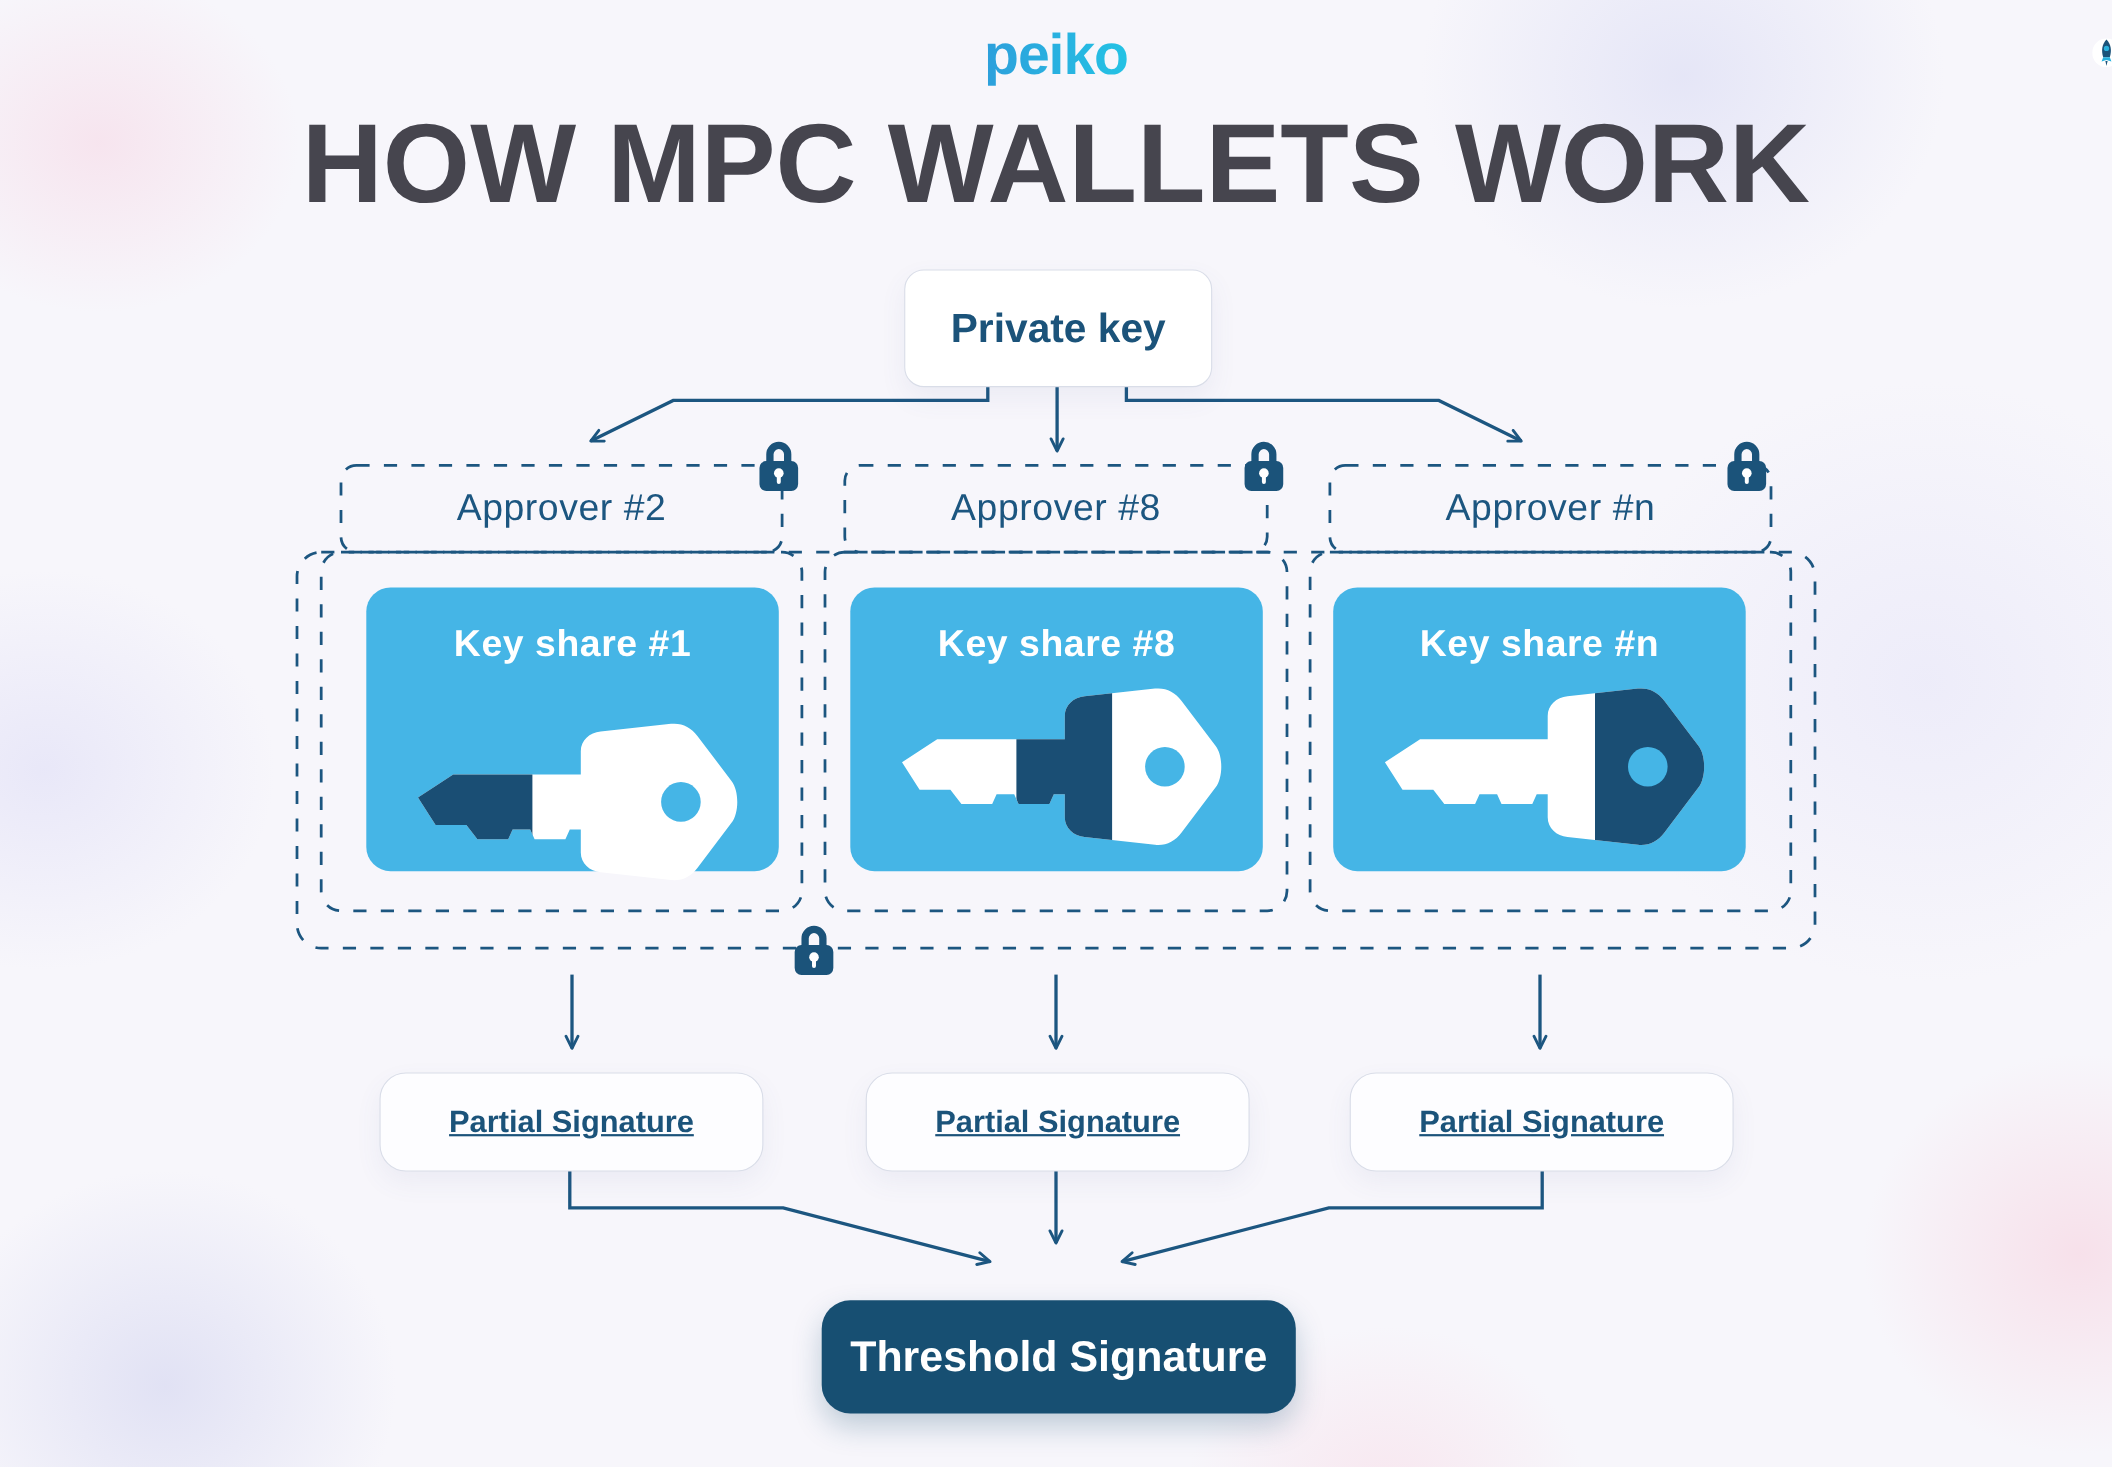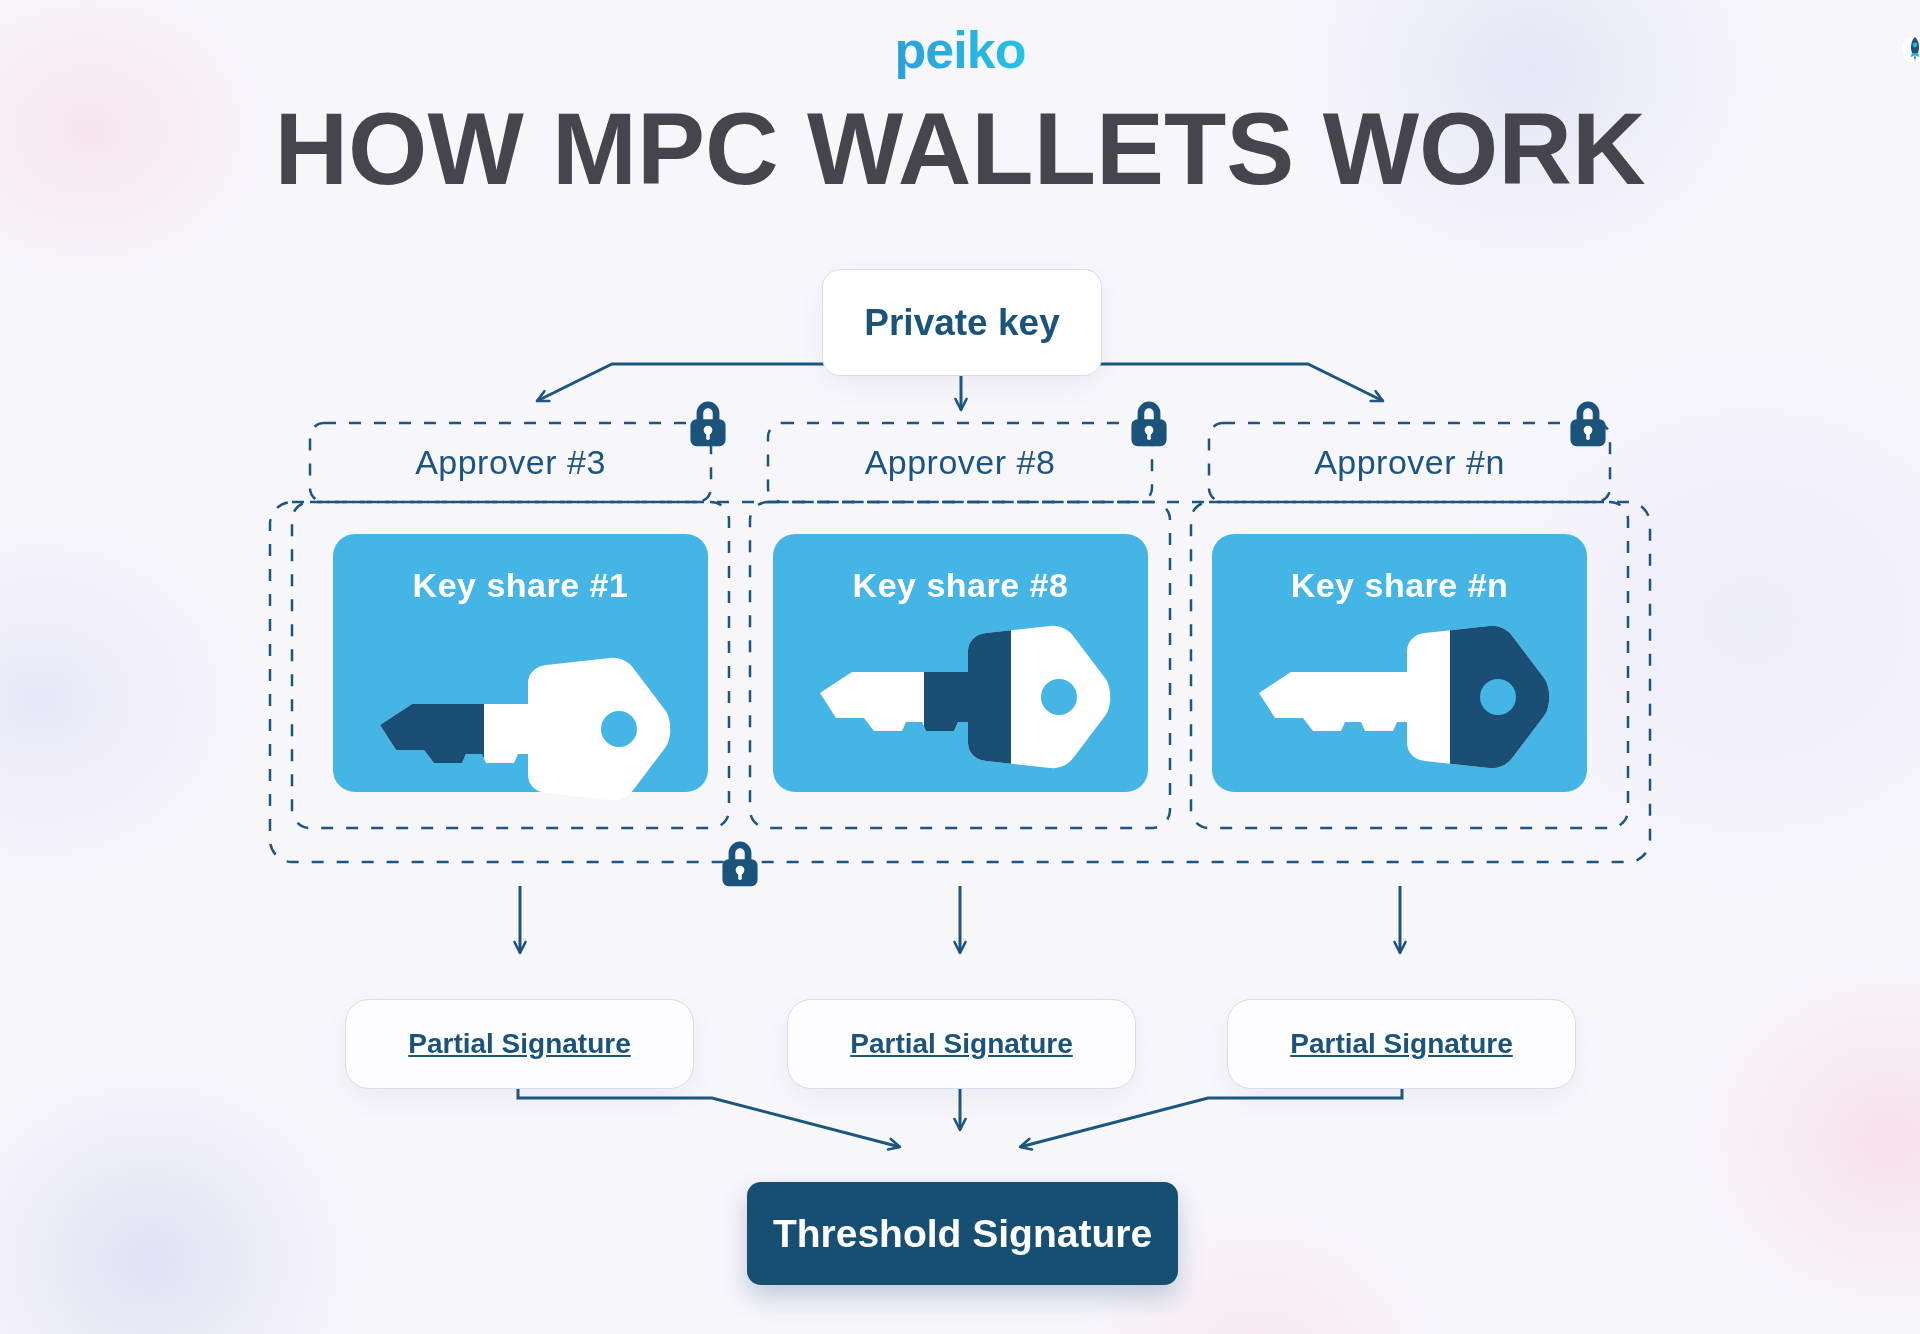--- a/index.html
+++ b/index.html
@@ -35,29 +35,29 @@
     left:0;right:0;top:96px;text-align:center;
     font-size:102px;line-height:1.05;font-weight:800;
     color:#46454e;letter-spacing:0px;white-space:nowrap;
   }
   
   .node{
     background:#ffffff;
     border:1.5px solid #d9dde8;
     box-shadow:0 10px 24px rgba(90,100,150,.07);
     display:flex;align-items:center;justify-content:center;
-    color:#1b537a;font-weight:700;margin-top:24px;
+    color:#1b537a;font-weight:700;
   }
   .private-key{left:822px;top:245px;width:278px;height:105px;border-radius:18px;font-size:37px;}
   .partial{width:347px;height:88px;top:975px;border-radius:24px;font-size:28px;background:#fdfdff;text-decoration:underline;}
   .partial.p1{left:345px;}
   .partial.p2{left:787px;}
   .partial.p3{left:1227px;}
   .threshold{
-    left:747px;top:1182px;width:431px;height:103px;border-radius:14px;
+    left:747px;top:1182px;width:431px;height:103px;border-radius:26px;
     background:#174f72;color:#ffffff;font-size:39px;font-weight:700;
     display:flex;align-items:center;justify-content:center;
     box-shadow:0 12px 26px rgba(23,79,114,.25);
   }
   
   .approver-label{
     top:423px;height:79px;display:flex;align-items:center;justify-content:center;
     color:#1c5680;font-size:34px;font-weight:500;letter-spacing:.5px;
   }
   .approver-label.a1{left:310px;width:401px;}
@@ -131,21 +131,21 @@
     <use href="#lock" x="689" y="398" width="38" height="50"></use>
     <use href="#lock" x="1130" y="398" width="38" height="50"></use>
     <use href="#lock" x="1569" y="398" width="38" height="50"></use>
     <use href="#lock" x="721" y="838" width="38" height="50"></use>
   </svg>
 
   <div class="abs node private-key">
     <span>Private key</span>
   </div>
 
-  <div class="abs approver-label a1">Approver #3</div>
+  <div class="abs approver-label a1">Approver #2</div>
   <div class="abs approver-label a2">Approver #8</div>
   <div class="abs approver-label a3">Approver #n</div>
 
   <div class="abs keyshare k1">
     <div class="ks-label">Key share #1</div>
     <div class="key-wrap">
       <svg width="310" height="160" viewBox="0 0 310 160">
         <defs>
             <clipPath id="kc0">
           <path d="M14,76 L46,55 L172,55 L172,105 L152,105 L148,114 L120,114 L116,105 L100,105 L96,114 L68,114 L58,101 L30,101 Z"></path>

